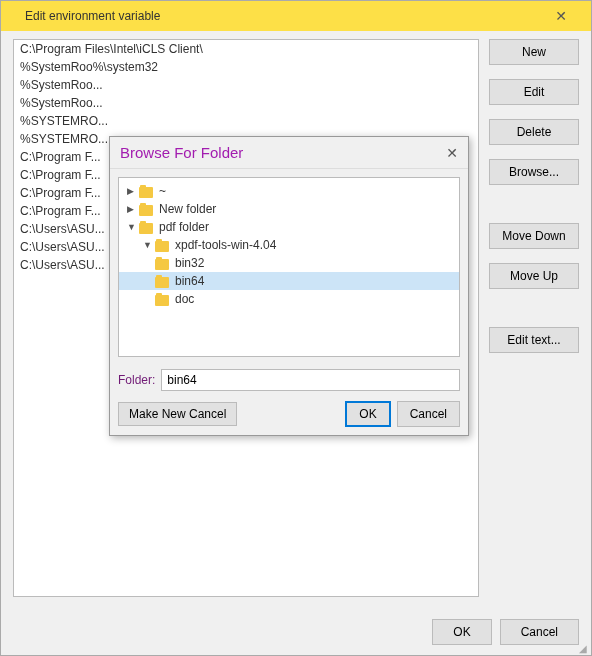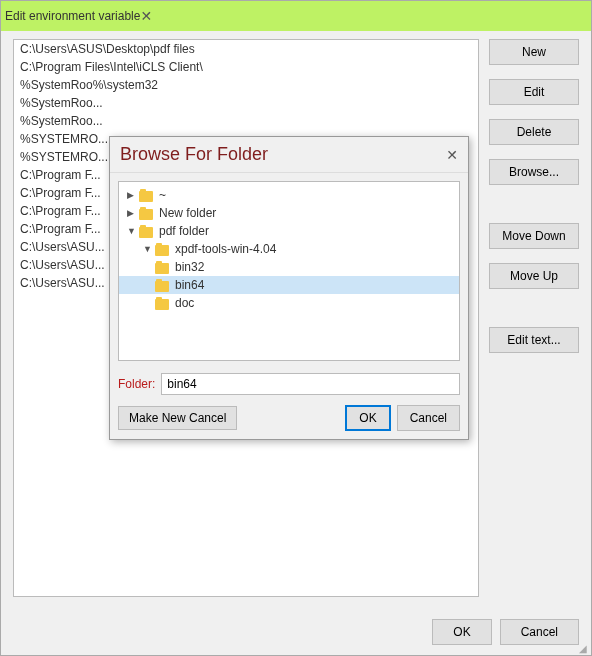--- a/index.html
+++ b/index.html
@@ -18,23 +18,23 @@
       top: 0; left: 0;
       width: 592px;
       height: 656px;
       background: #f0f0f0;
       border: 1px solid #aaa;
     }
 
     .title-bar {
       display: flex;
       align-items: center;
-      justify-content: flex-start;
-      padding: 8px 4px;
-      background: #bef264;
+      justify-content: space-between;
+      padding: 8px 24px;
+      background: #fde047;
       border-bottom: none;
     }
 
     .title-bar-title {
       font-size: 12px;
       color: #333;
     }
 
     .title-bar-close {
       font-size: 14px;
@@ -124,22 +124,22 @@
     .folder-title-bar {
       display: flex;
       align-items: center;
       justify-content: space-between;
       padding: 7px 10px;
       background: #f0f0f0;
       border-bottom: 1px solid #ddd;
     }
 
     .folder-title {
-      font-size: 18px;
-      color: #7f1d1d;
+      font-size: 15px;
+      color: #a21caf;
     }
 
     .folder-close {
       font-size: 14px;
       cursor: pointer;
       color: #555;
       background: none;
       border: none;
     }
 
@@ -214,21 +214,21 @@
 
     .folder-field-row {
       display: flex;
       align-items: center;
       padding: 4px 8px 8px 8px;
       gap: 6px;
     }
 
     .folder-label {
       font-size: 12px;
-      color: #b91c1c;
+      color: #701a75;
       white-space: nowrap;
     }
 
     .folder-input {
       flex: 1;
       padding: 3px 5px;
       font-size: 12px;
       border: 1px solid #bbb;
       background: #fff;
     }
@@ -281,21 +281,20 @@
 <div class="main-dialog">
 
   <div class="title-bar">
     <span class="title-bar-title">Edit environment variable</span>
     <button class="title-bar-close">✕</button>
   </div>
 
   <div class="dialog-content">
 
     <div class="var-list" id="var-list">
-        <div class="var-list-item">C:\Users\ASUS\Desktop\pdf files</div>
         <div class="var-list-item">C:\Program Files\Intel\iCLS Client\</div>
         <div class="var-list-item">%SystemRoo%\system32</div>
         <div class="var-list-item">%SystemRoo...</div>
         <div class="var-list-item">%SystemRoo...</div>
         <div class="var-list-item">%SYSTEMRO...</div>
         <div class="var-list-item">%SYSTEMRO...</div>
         <div class="var-list-item">C:\Program F...</div>
         <div class="var-list-item">C:\Program F...</div>
         <div class="var-list-item">C:\Program F...</div>
         <div class="var-list-item">C:\Program F...</div>

